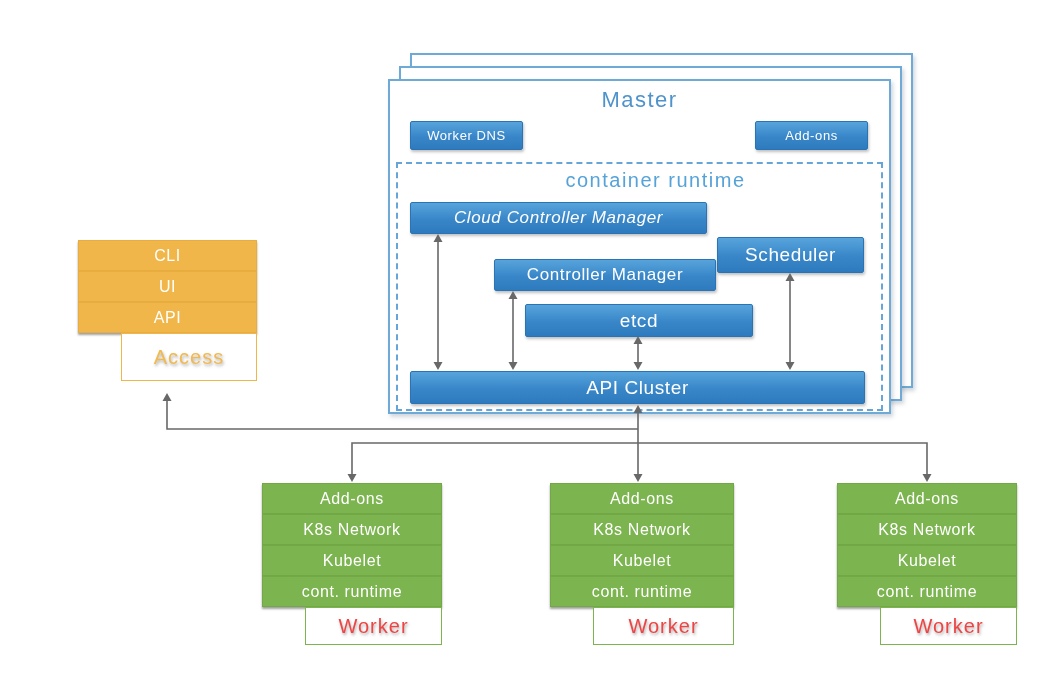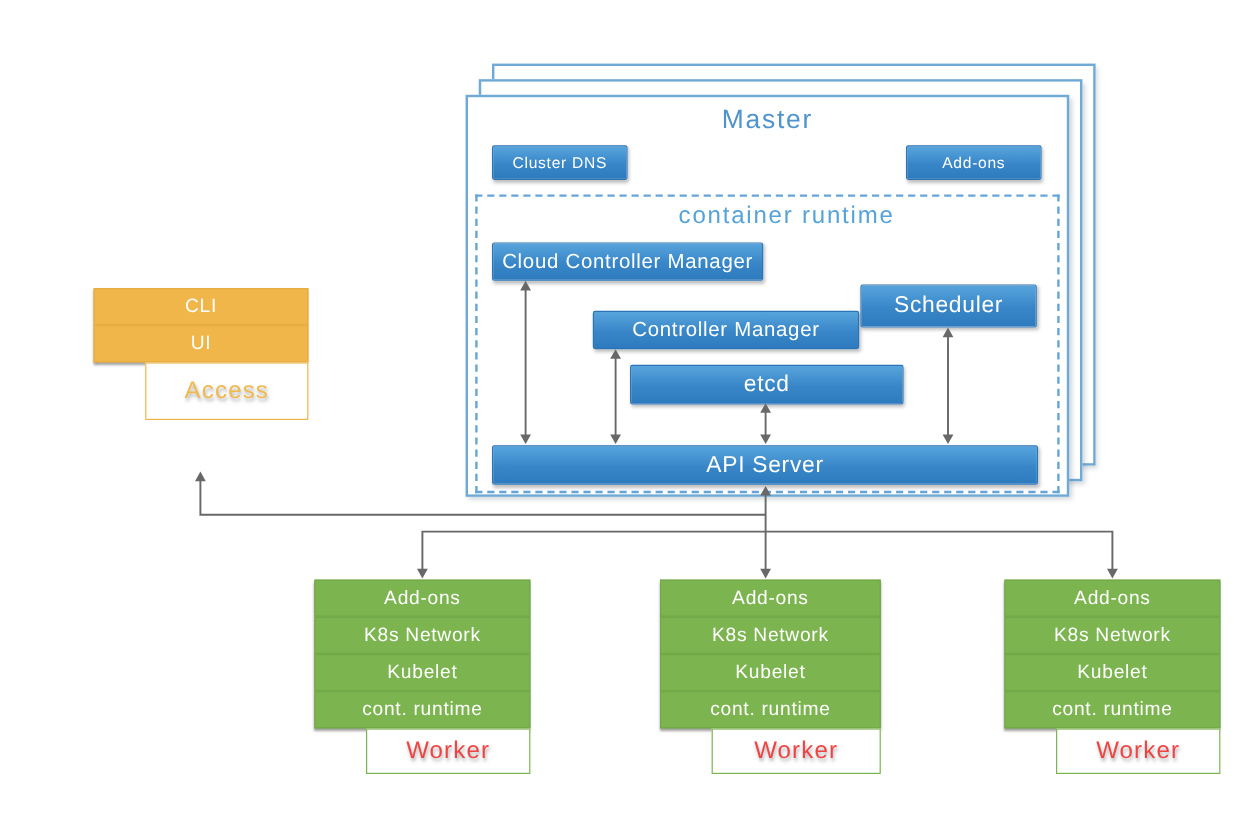--- a/index.html
+++ b/index.html
@@ -66,35 +66,36 @@
 <body>
 
 <div class="canvas">
 
   <div class="sheet back"></div>
   <div class="sheet mid"></div>
   <div class="sheet front"></div>
 
   <div class="master-title">Master</div>
 
-  <div class="blue-box btn-sm" style="left:410px;top:121px;width:113px;height:29px;">Cluster DNS</div>
+  <div class="blue-box btn-sm" style="left:410px;top:121px;width:113px;height:29px;">Worker DNS</div>
   <div class="blue-box btn-sm" style="left:755px;top:121px;width:113px;height:29px;">Add-ons</div>
 
   <div class="runtime-boundary"></div>
   <div class="runtime-label">container runtime</div>
 
-  <div class="blue-box comp-md" style="left:410px;top:202px;width:226px;height:32px;">Cloud Controller Manager</div>
+  <div class="blue-box comp-md" style="left:410px;top:202px;width:297px;height:32px;font-style:italic;">Cloud Controller Manager</div>
   <div class="blue-box comp-md" style="left:465px;top:259px;width:222px;height:32px;margin-left:29px;">Controller Manager</div>
   <div class="blue-box comp-lg" style="left:717px;top:237px;width:147px;height:36px;">Scheduler</div>
   <div class="blue-box comp-lg" style="left:525px;top:304px;width:228px;height:33px;">etcd</div>
-  <div class="blue-box comp-lg" style="left:410px;top:371px;width:455px;height:33px;">API Server</div>
+  <div class="blue-box comp-lg" style="left:410px;top:371px;width:455px;height:33px;">API Cluster</div>
 
   <div class="stack" style="left:78px;top:240px;width:179px;">
     <div class="row orange">CLI</div>
     <div class="row orange">UI</div>
+    <div class="row orange">API</div>
     <div class="stack-footer orange">Access</div>
   </div>
 
   <div class="stack" style="left:262px;top:483px;width:180px;">
     <div class="row green">Add-ons</div>
     <div class="row green">K8s Network</div>
     <div class="row green">Kubelet</div>
     <div class="row green">cont. runtime</div>
     <div class="stack-footer green">Worker</div>
   </div>

